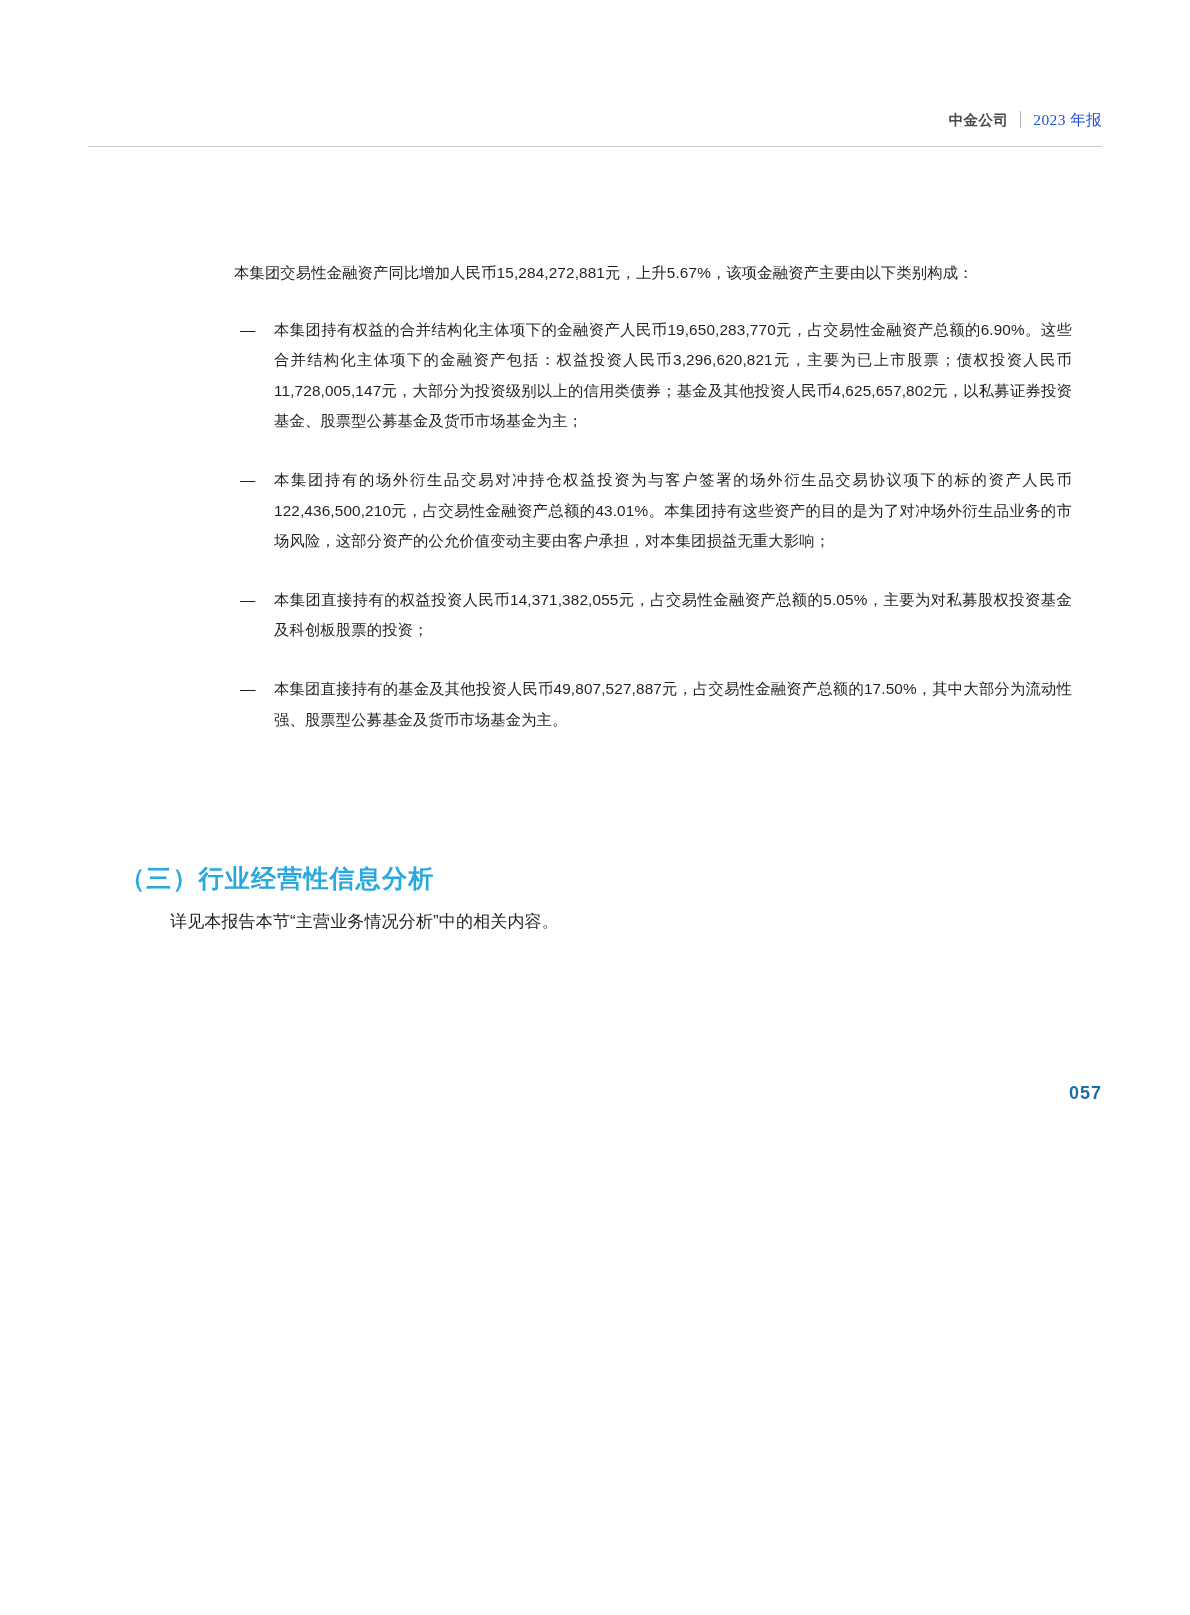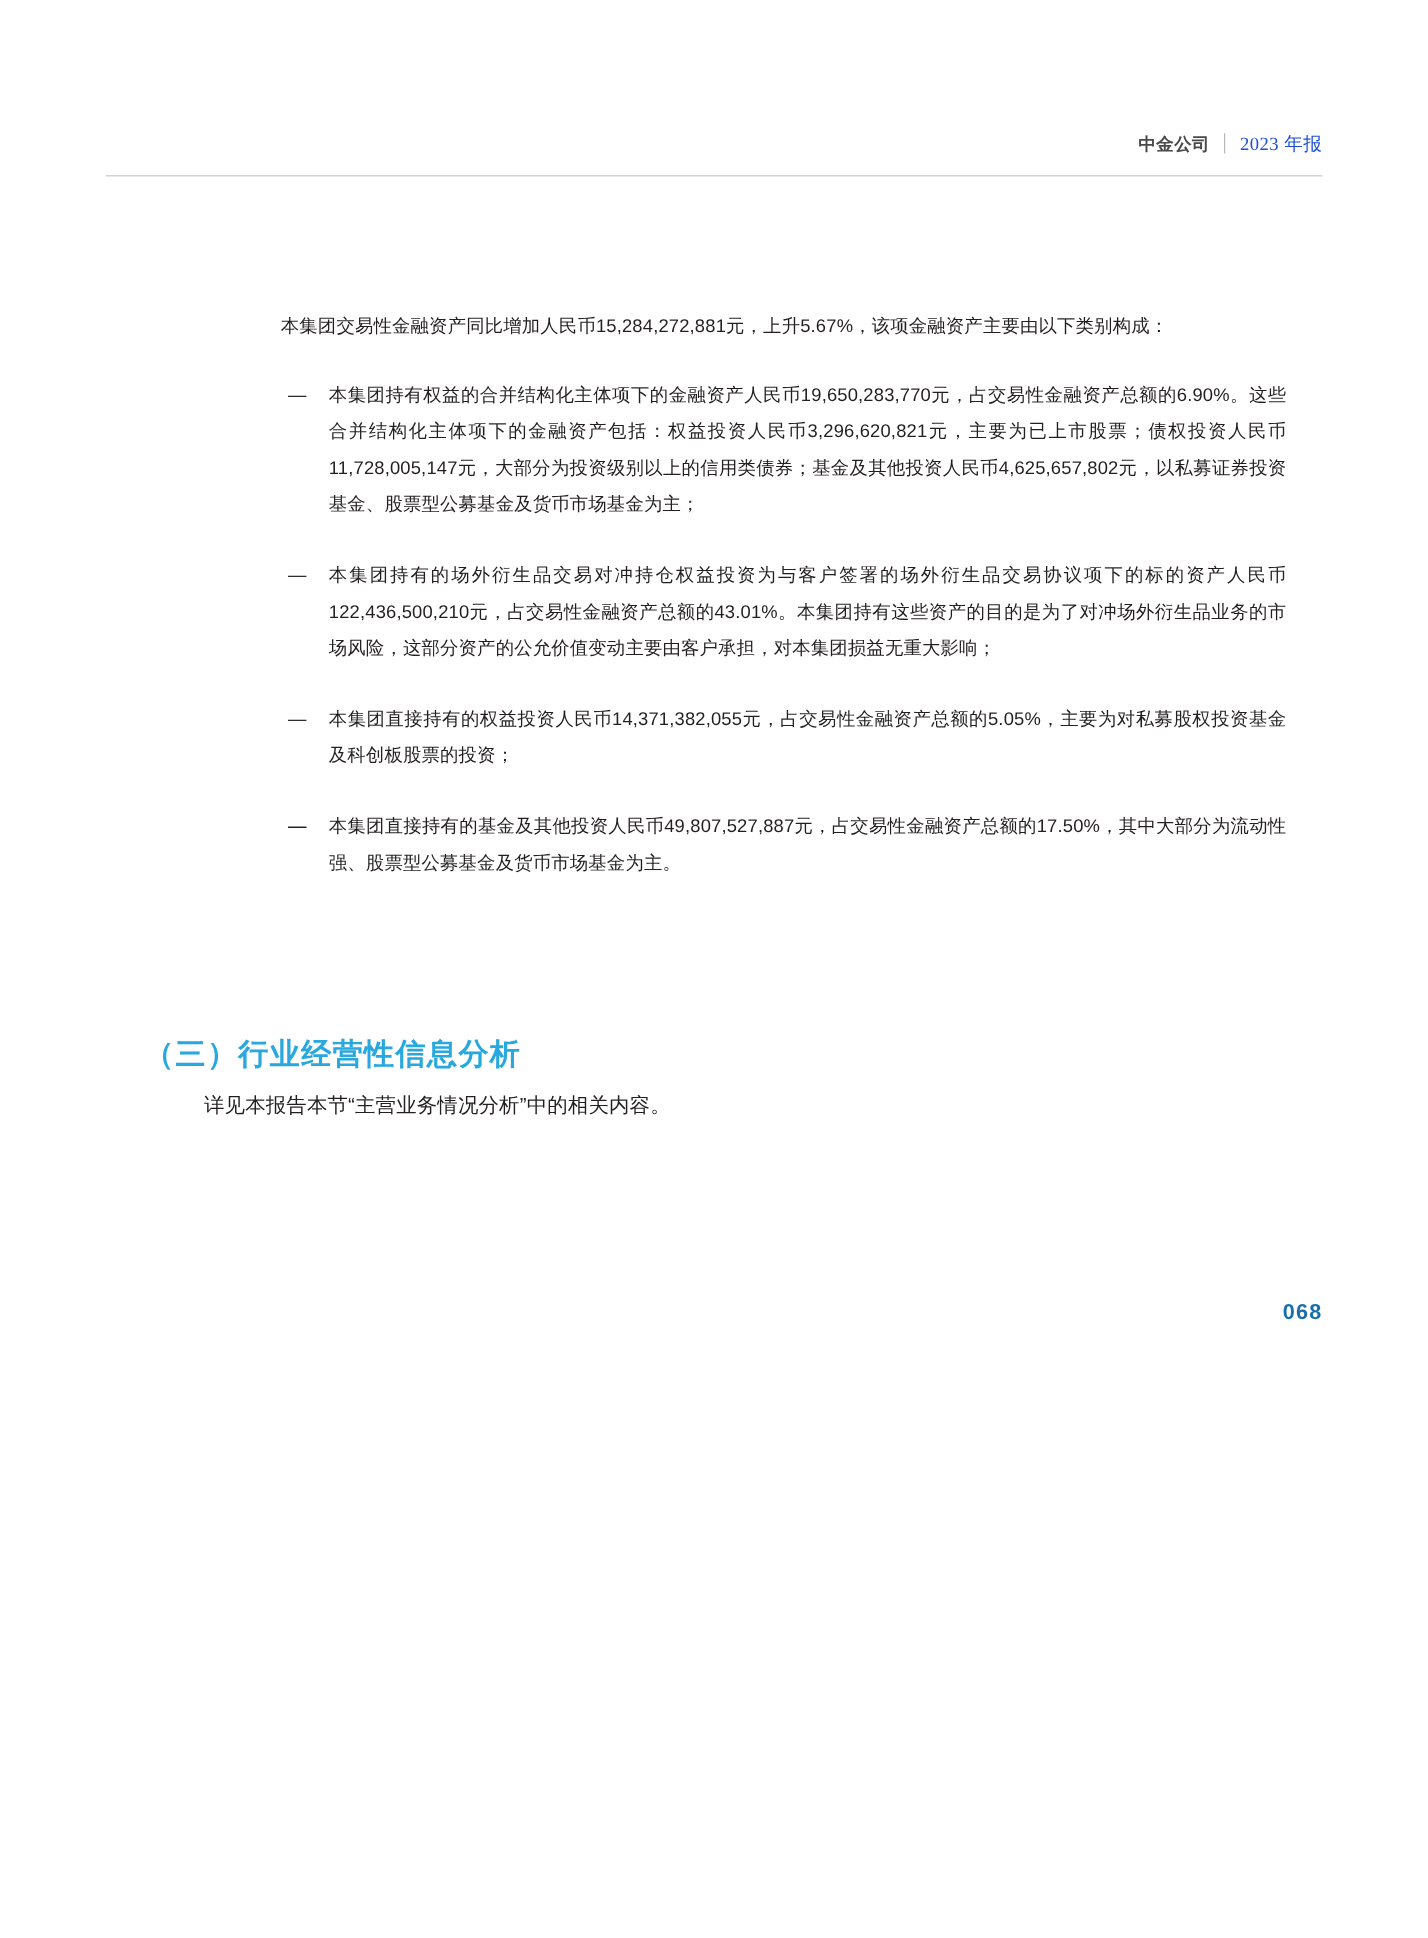--- a/index.html
+++ b/index.html
@@ -183,15 +183,15 @@
         <span class="dash">—</span>
         <span>本集团直接持有的基金及其他投资人民币49,807,527,887元，占交易性金融资产总额的17.50%，其中大部分为流动性强、股票型公募基金及货币市场基金为主。</span>
       </li>
     </ul>
 
   </div>
 
   <div class="section-heading">（三）行业经营性信息分析</div>
   <div class="section-body">详见本报告本节“主营业务情况分析”中的相关内容。</div>
 
-  <div class="page-number">068</div>
+  <div class="page-number">057</div>
 
 </div>
 
 </body></html>

